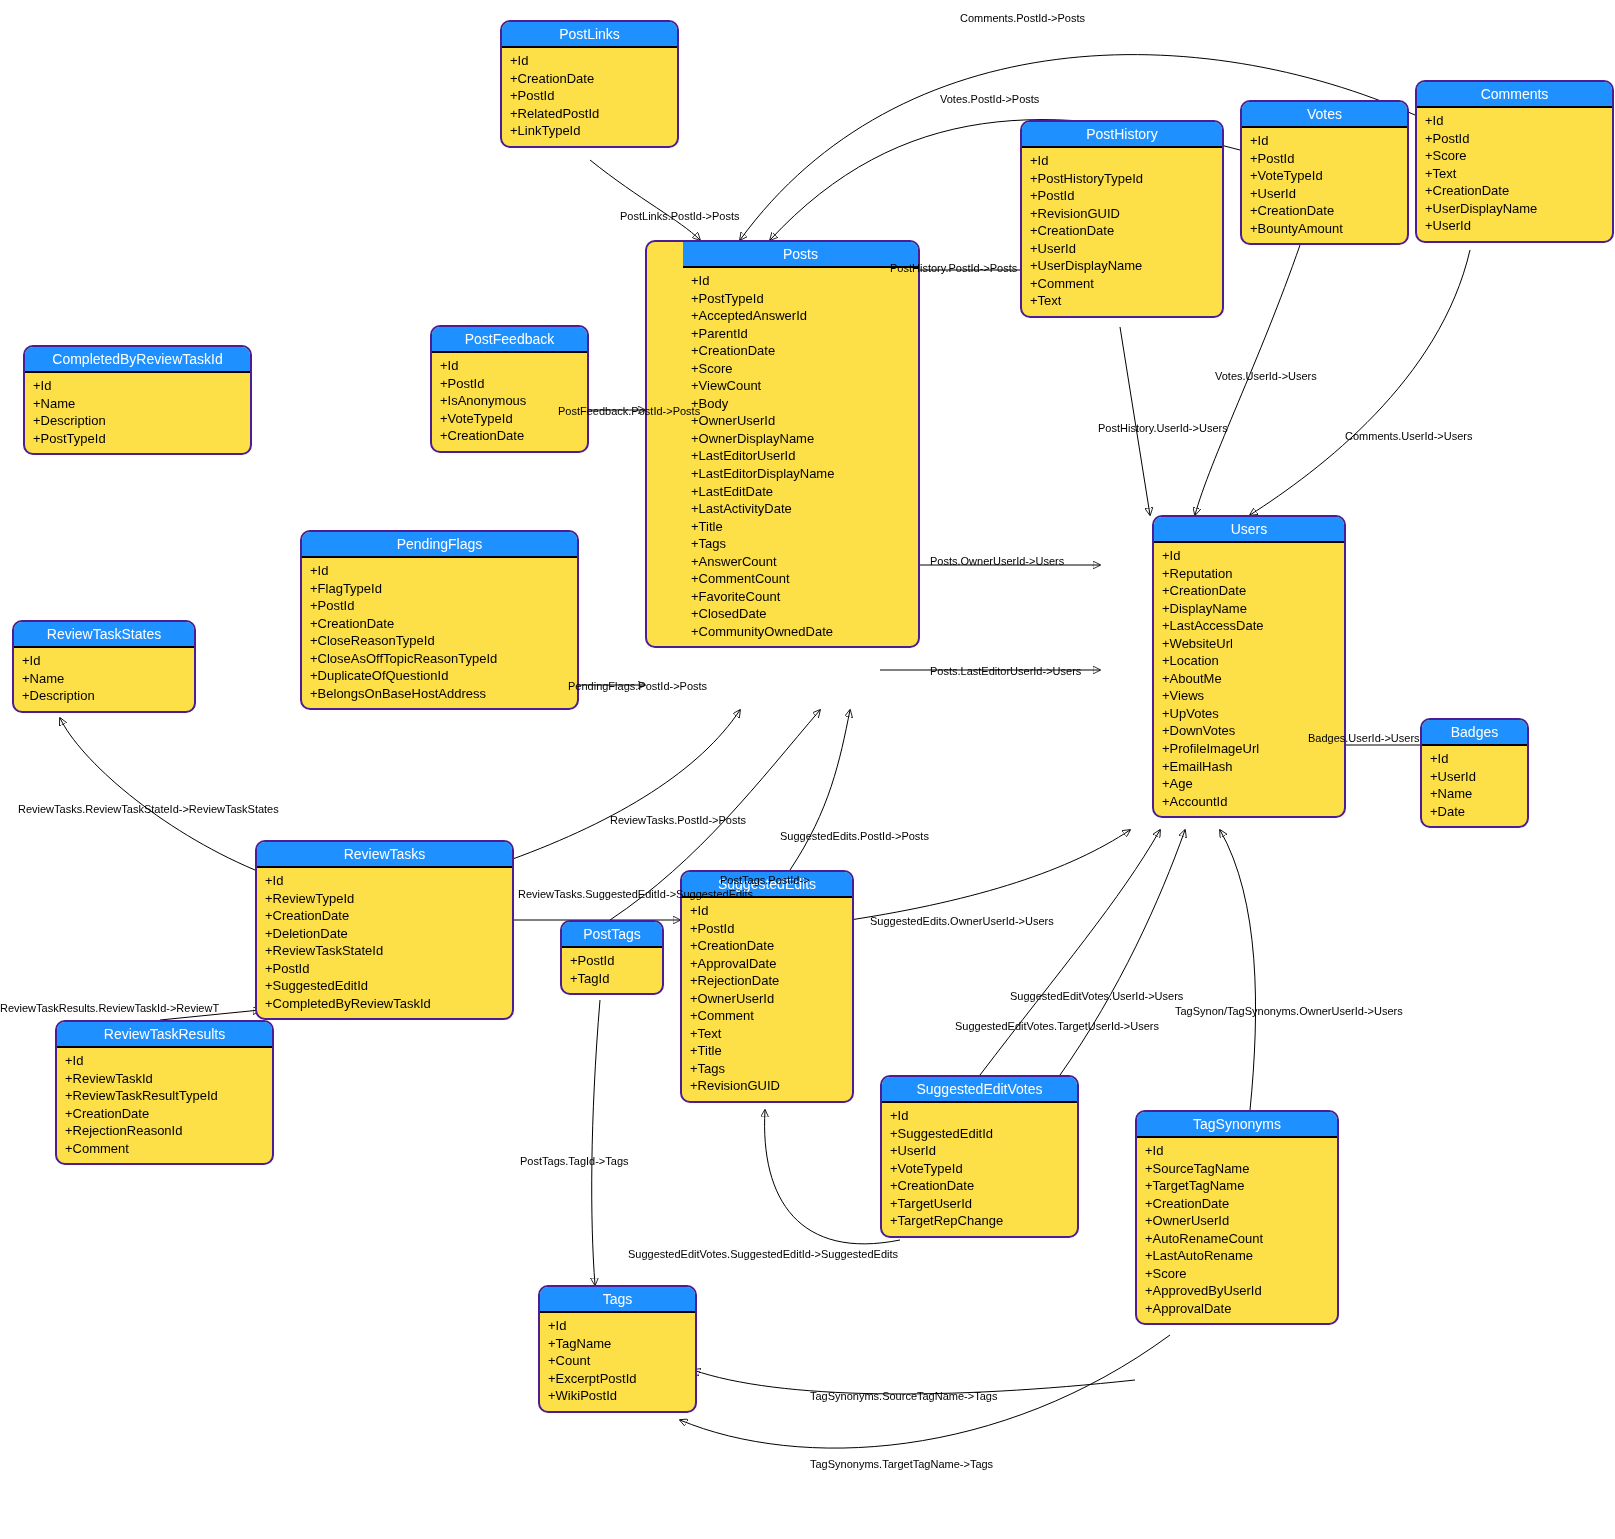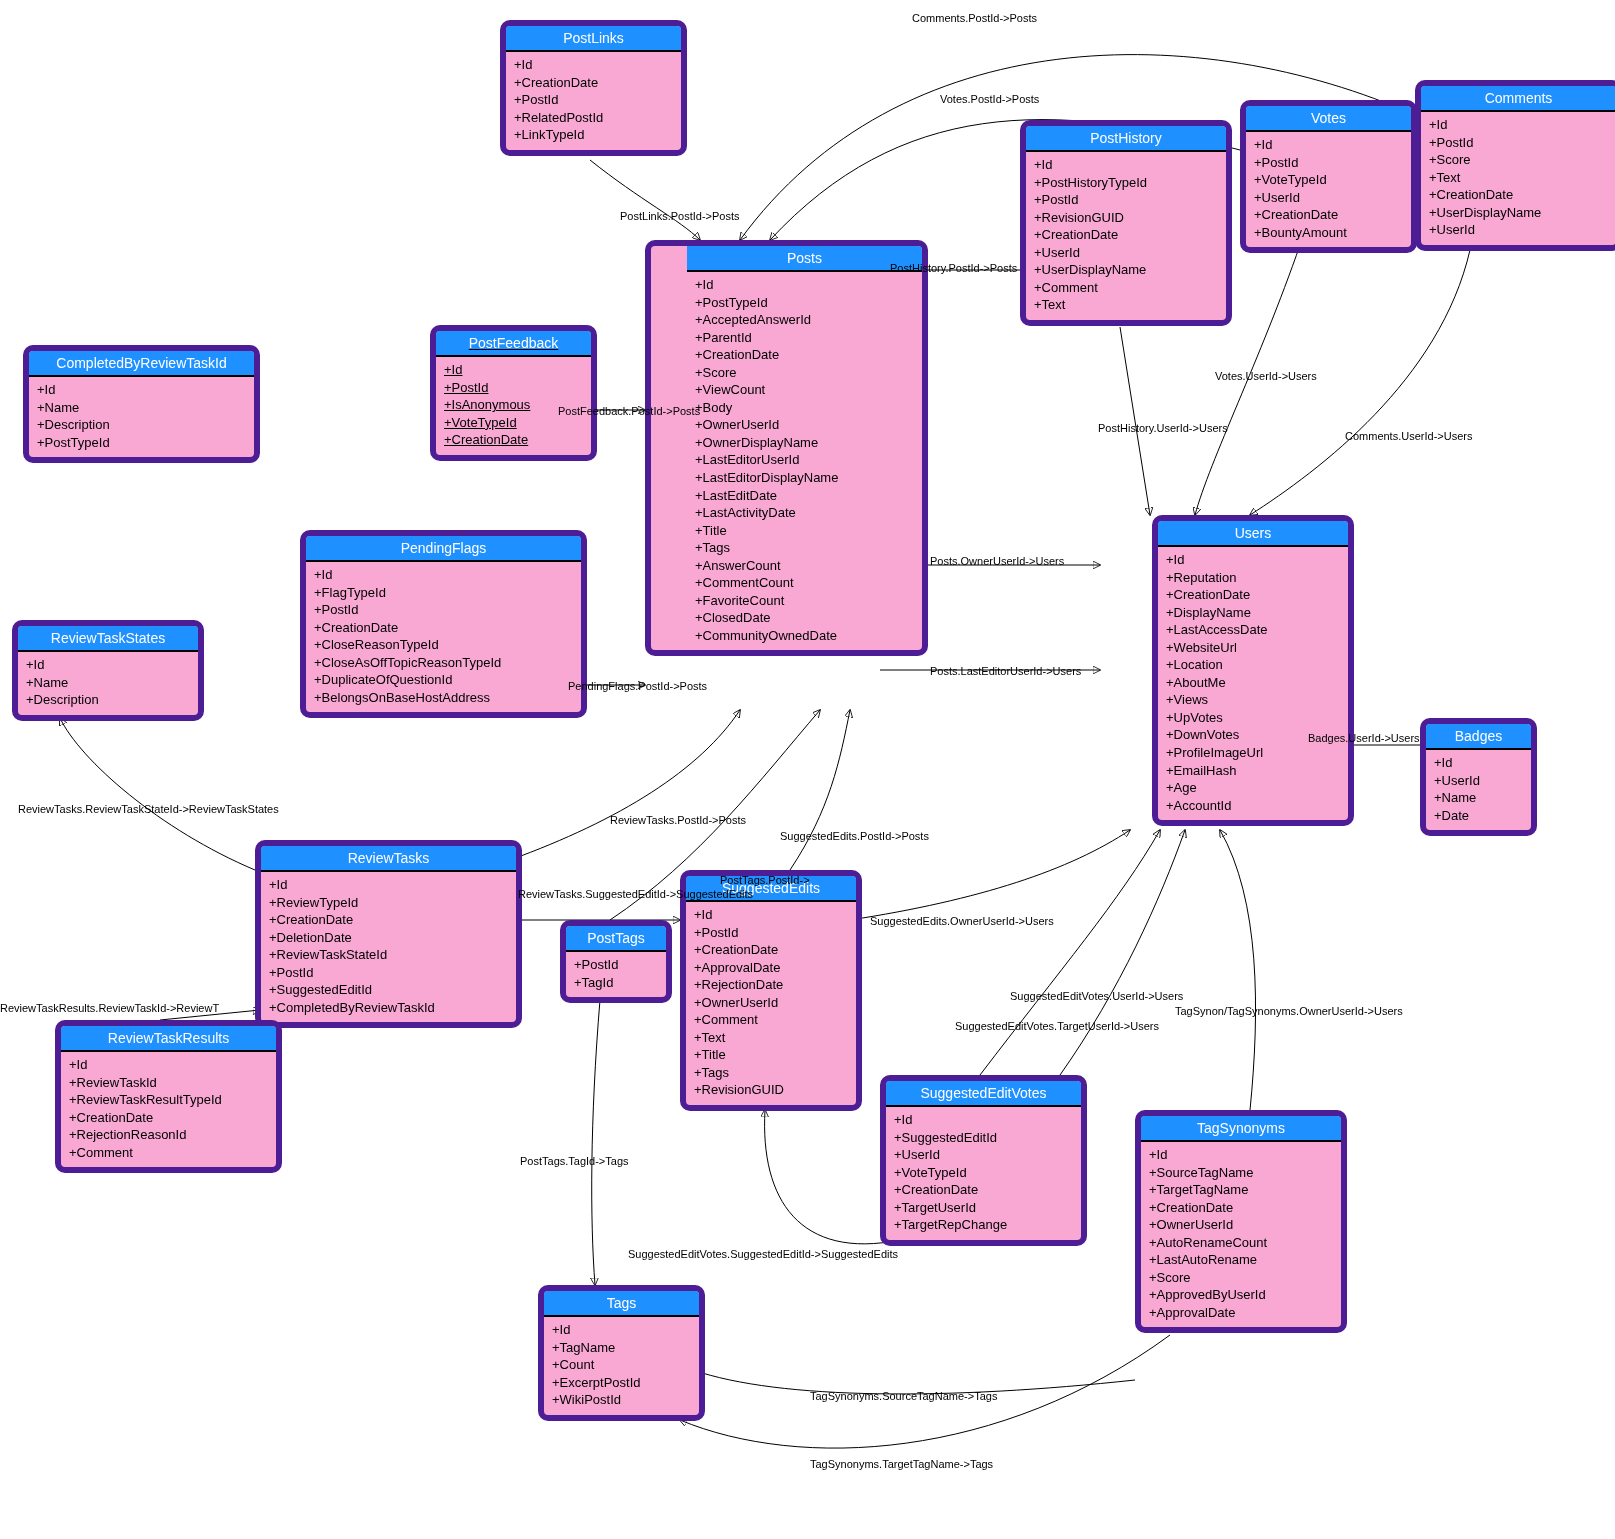--- a/index.html
+++ b/index.html
@@ -1,17 +1,17 @@
 <!DOCTYPE html>
 <html><head>
 <meta charset="utf-8">
 <style>
   html,body{margin:0;padding:0;background:#fff;font-family:Helvetica,Arial,sans-serif;font-size:13px;color:#000;}
   #canvas{position:relative;width:1615px;height:1539px;}
-  .entity{position:absolute;border:6px solid #4c1d95;border-radius:10px;background:#f9a8d4;overflow:hidden;}
+  .entity{position:absolute;border:2px solid #4c1d95;border-radius:10px;background:#fde047;overflow:hidden;}
   .entity .title{background:#1e90ff;color:#fff;font-size:14px;font-weight:normal;text-align:center;padding:4px 6px;border-bottom:2px solid #000;white-space:nowrap;}
   .entity .body{padding:4px 8px 6px 8px;}
   .entity .attr{white-space:nowrap;line-height:1.35;}
   svg.edges{position:absolute;left:0;top:0;width:1615px;height:1539px;pointer-events:none;}
   .edge-label{position:absolute;font-size:11px;color:#000;white-space:nowrap;background:transparent;}
 </style>
 </head>
 <body>
 
 <div id="canvas">
@@ -151,21 +151,21 @@
     </div>
     <div class="entity" style="left: 23px; top: 345px; width: 225px;">
       <div class="title">CompletedByReviewTaskId</div>
       <div class="body">
         <div class="attr">+Id</div>
         <div class="attr">+Name</div>
         <div class="attr">+Description</div>
         <div class="attr">+PostTypeId</div>
       </div>
     </div>
-    <div class="entity" style="left: 430px; top: 325px; width: 155px; text-decoration: underline;">
+    <div class="entity" style="left: 430px; top: 325px; width: 155px;">
       <div class="title">PostFeedback</div>
       <div class="body">
         <div class="attr">+Id</div>
         <div class="attr">+PostId</div>
         <div class="attr">+IsAnonymous</div>
         <div class="attr">+VoteTypeId</div>
         <div class="attr">+CreationDate</div>
       </div>
     </div>
     <div class="entity" style="left: 300px; top: 530px; width: 275px;">
@@ -295,21 +295,21 @@
     <div class="entity" style="left: 538px; top: 1285px; width: 155px;">
       <div class="title">Tags</div>
       <div class="body">
         <div class="attr">+Id</div>
         <div class="attr">+TagName</div>
         <div class="attr">+Count</div>
         <div class="attr">+ExcerptPostId</div>
         <div class="attr">+WikiPostId</div>
       </div>
     </div>
-    <div class="edge-label" style="left: 912px; top: 12px;">Comments.PostId-&gt;Posts</div>
+    <div class="edge-label" style="left: 960px; top: 12px;">Comments.PostId-&gt;Posts</div>
     <div class="edge-label" style="left: 940px; top: 93px;">Votes.PostId-&gt;Posts</div>
     <div class="edge-label" style="left: 620px; top: 210px;">PostLinks.PostId-&gt;Posts</div>
     <div class="edge-label" style="left: 890px; top: 262px;">PostHistory.PostId-&gt;Posts</div>
     <div class="edge-label" style="left: 558px; top: 405px;">PostFeedback.PostId-&gt;Posts</div>
     <div class="edge-label" style="left: 1215px; top: 370px;">Votes.UserId-&gt;Users</div>
     <div class="edge-label" style="left: 1098px; top: 422px;">PostHistory.UserId-&gt;Users</div>
     <div class="edge-label" style="left: 1345px; top: 430px;">Comments.UserId-&gt;Users</div>
     <div class="edge-label" style="left: 930px; top: 555px;">Posts.OwnerUserId-&gt;Users</div>
     <div class="edge-label" style="left: 930px; top: 665px;">Posts.LastEditorUserId-&gt;Users</div>
     <div class="edge-label" style="left: 1308px; top: 732px;">Badges.UserId-&gt;Users</div>

